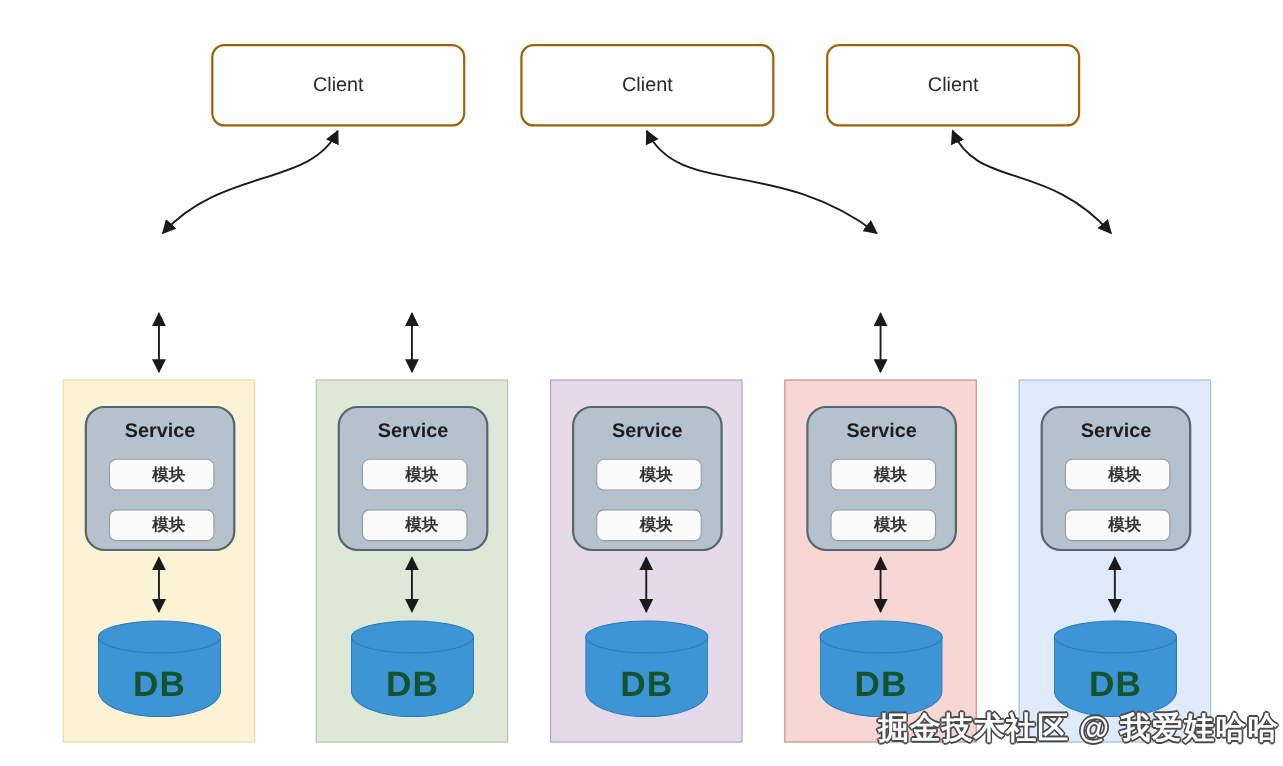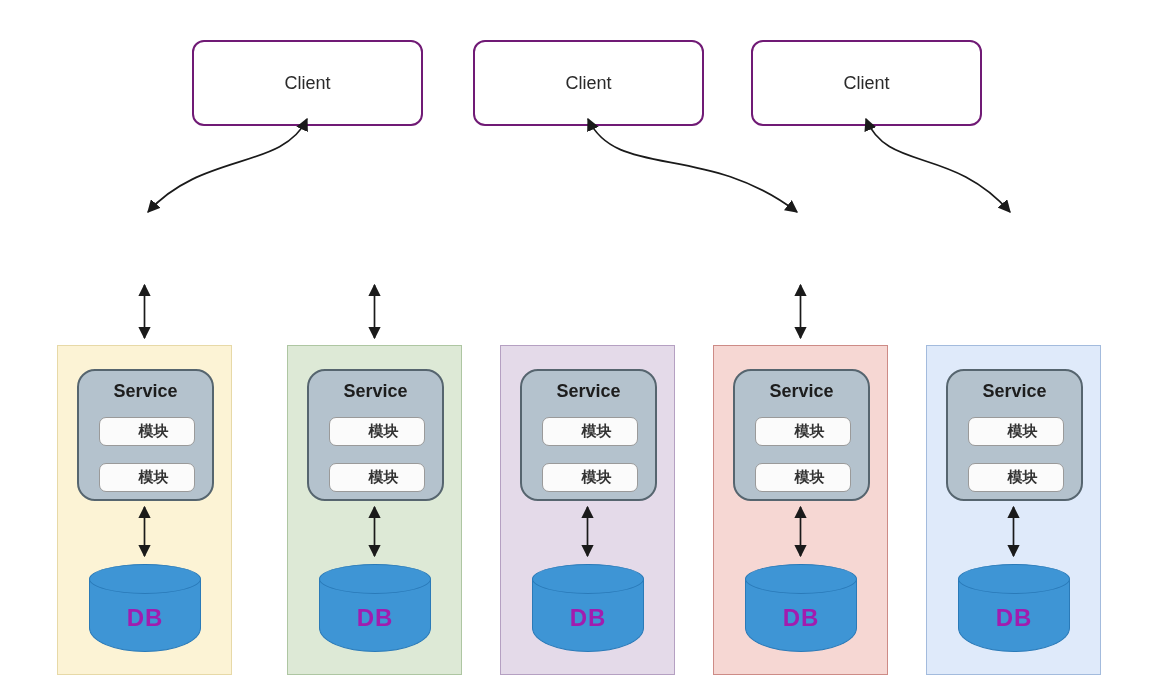--- a/index.html
+++ b/index.html
@@ -3,22 +3,22 @@
 <meta charset="utf-8">
 <style>
   html,body { margin:0; padding:0; background:#fff; }
   .canvas {
     position:relative; width:1166px; height:696px; background:#ffffff;
     font-family:"Liberation Sans", "DejaVu Sans", sans-serif; color:#2a2a2a; overflow:hidden;
   }
   .arrows { position:absolute; left:0; top:0; width:1166px; height:696px; pointer-events:none; z-index:5; }
 
   .client {
-    position:absolute; top:40px; width:231px; height:86px; box-sizing:border-box;
-    background:#fff; border:2px solid #701a75; border-radius:12px;
+    position:absolute; top:40px; width:231px; height:75px; box-sizing:border-box;
+    background:#fff; border:2px solid #a16207; border-radius:12px;
     display:flex; align-items:center; justify-content:center; font-size:18px; z-index:2;
   }
 
   .api-layer {
     position:absolute; left:35px; top:176px; width:1085px; height:133px; box-sizing:border-box;
     border:2px solid #5c5c5c; background:#fff; z-index:1;
   }
   .api-title { position:absolute; top:8px; left:0; width:100%; text-align:center; font-size:19px; }
   .api-box {
     position:absolute; top:45px; width:175px; height:57px; box-sizing:border-box;
@@ -47,21 +47,21 @@
     position:absolute; left:0; top:0; width:112px; height:30px; box-sizing:border-box;
     background:var(--db-fill); border:1.5px solid var(--db-stroke); border-radius:50%; z-index:2;
   }
   .db-body {
     position:absolute; left:0; top:15px; width:112px; height:73px; box-sizing:border-box;
     background:var(--db-fill); border:1.5px solid var(--db-stroke); border-top:none;
     border-radius:0 0 56px 56px / 0 0 24px 24px; z-index:1;
   }
   .db-label {
     position:absolute; left:0; top:40px; width:100%; text-align:center; z-index:3;
-    color:#a21caf; font-size:24px; letter-spacing:1px;
+    color:#14532d; font-size:32px; letter-spacing:1px;
   }
 
   .watermark {
     position:absolute; right:3px; bottom:15px; z-index:10;
     font-size:28px; font-weight:bold; color:#ffffff; letter-spacing:1px; white-space:nowrap;
     text-shadow:-1.5px 0 #4a4a4a, 1.5px 0 #4a4a4a, 0 -1.5px #4a4a4a, 0 1.5px #4a4a4a,
                 -1px -1px #4a4a4a, 1px 1px #4a4a4a, -1px 1px #4a4a4a, 1px -1px #4a4a4a;
   }
 </style>
 </head>
@@ -182,13 +182,14 @@
           <span>模块</span>
         </div>
     </div>
     <div class="db">
       <div class="db-top"></div>
       <div class="db-body"></div>
       <div class="db-label">DB</div>
     </div>
   </div>
 
+  <div class="watermark">掘金技术社区 @ 我爱娃哈哈</div>
 </div>
 
 </body></html>

